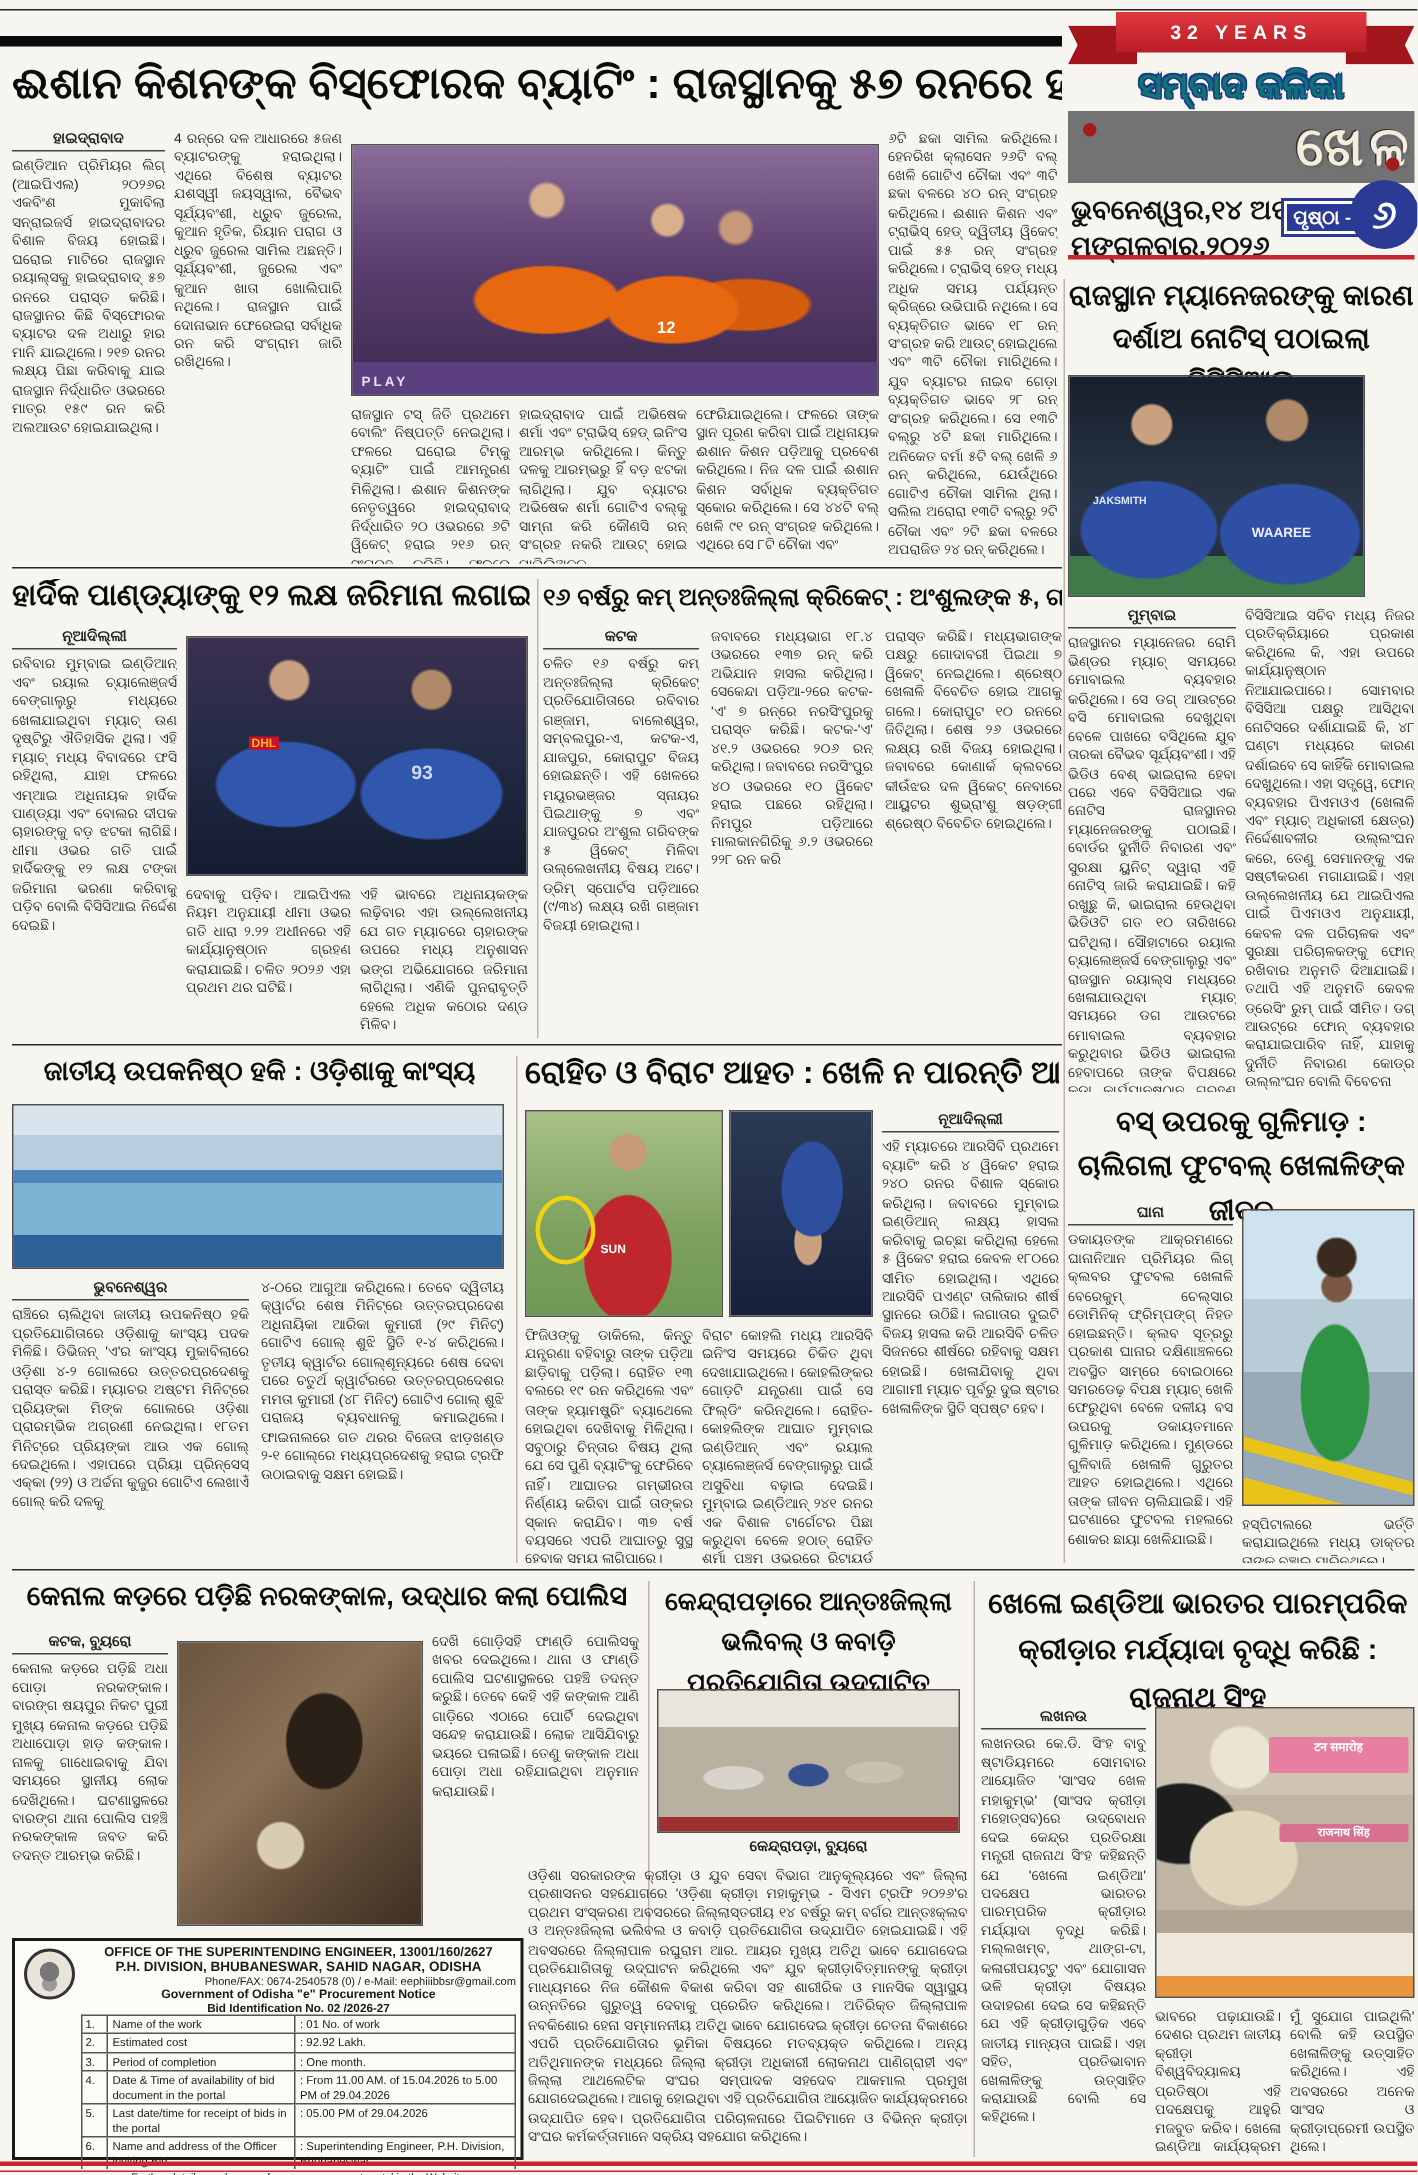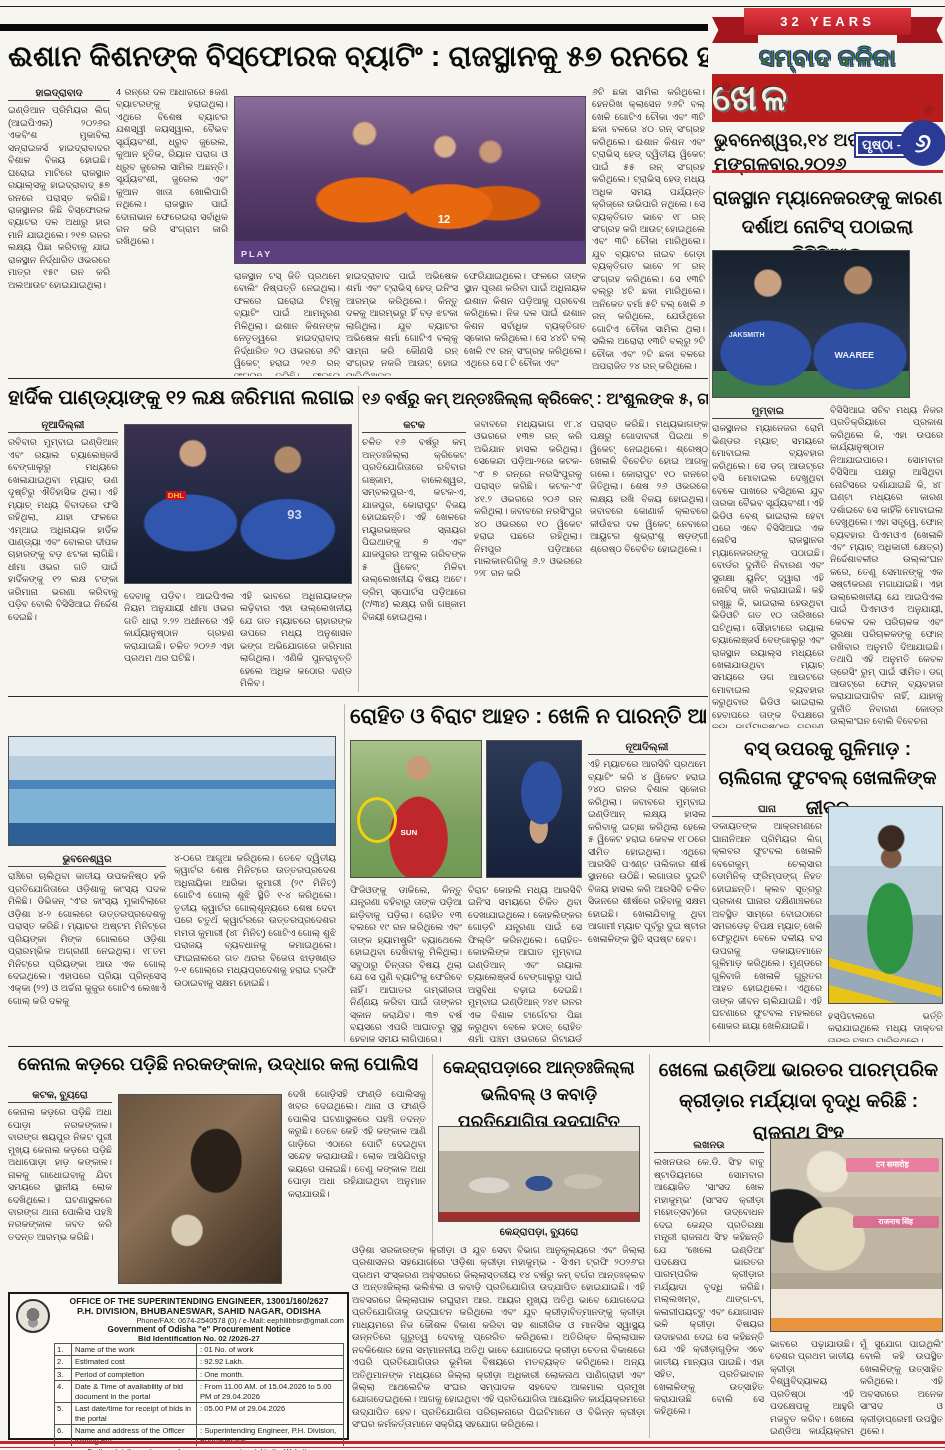--- a/index.html
+++ b/index.html
@@ -19,23 +19,23 @@
   .ph{position:absolute;box-sizing:border-box;border:1px solid #51504e;overflow:hidden;}
   .ov{position:absolute;font-weight:700;color:#fff;white-space:nowrap;}
   .ring{position:absolute;border:3px solid #f2d20e;border-radius:50%;}
   
   .ribbon-center{position:absolute;left:32px;right:32px;top:0;height:27px;
       background:linear-gradient(180deg,#e23840,#b81d26);color:#fff;font-weight:700;
       font-size:13px;letter-spacing:4px;text-align:center;line-height:27px;}
   .rb-end{position:absolute;top:9px;width:46px;height:26px;background:#a3151d;}
   .rb-l{left:0;clip-path:polygon(100% 0,100% 100%,0 100%,14% 50%,0 0);}
   .rb-r{right:0;clip-path:polygon(0 0,0 100%,100% 100%,86% 50%,100% 0);}
-  .paper-name{position:absolute;width:100%;text-align:center;font-size:24px;font-weight:400;
-      color:#4d7c0f;text-shadow:1px 1px 0 #1c3d8f,-1px -1px 0 #1c3d8f,1px -1px 0 #1c3d8f,-1px 1px 0 #1c3d8f;}
-  .khela{position:absolute;background:#b91c1c;text-align:left;}
+  .paper-name{position:absolute;width:100%;text-align:center;font-size:24px;font-weight:700;
+      color:#0f766e;text-shadow:1px 1px 0 #1c3d8f,-1px -1px 0 #1c3d8f,1px -1px 0 #1c3d8f,-1px 1px 0 #1c3d8f;}
+  .khela{position:absolute;background:#737373;text-align:right;}
   .khela span{color:#f3eedd;font-weight:700;font-size:36px;line-height:48px;
       text-shadow:2px 2px 0 #6a6a6a,-1px -1px 0 #333;letter-spacing:4px;}
   .khela i{position:absolute;width:9px;height:9px;border-radius:50%;background:#a51b1b;}
   .badge-rect{position:absolute;background:#2b3a94;box-shadow:inset 0 0 0 2px #2b3a94,inset 0 0 0 4px #fff;
       color:#fff;font-weight:700;font-size:13px;text-align:center;}
   .badge-circle{position:absolute;background:#2b3a94;border-radius:50%;color:#fff;
       font-weight:700;text-align:center;}
   .datebox{position:absolute;font-weight:700;font-size:18px;line-height:1.35;color:#111;}
   
   .tender{position:absolute;box-sizing:border-box;border:2px solid #1a1a1a;background:#fcfbf7;
@@ -160,37 +160,38 @@
 
   <div class="hline" style="left:8px;top:378px;width:700px;"></div>
 
   <div class="hl" style="left:8px;top:386px;width:345px;font-size:20px;">ହାର୍ଦିକ ପାଣ୍ଡ୍ୟାଙ୍କୁ ୧୨ ଲକ୍ଷ ଜରିମାନା ଲଗାଇଲା ବିସିସିଆଇ</div>
   <div class="col" style="left:8px;top:418px;width:110px;height:274px;">
     <div class="dl">ନୂଆଦିଲ୍ଲୀ</div>
     <span>ରବିବାର ମୁମ୍ବାଇ ଇଣ୍ଡିଆନ୍ ଏବଂ ରୟାଲ ଚ୍ୟାଲେଞ୍ଜର୍ସ ବେଙ୍ଗାଲୁରୁ ମଧ୍ୟରେ ଖେଳାଯାଇଥିବା ମ୍ୟାଚ୍ ଉଣ ଦୃଷ୍ଟିରୁ ଐତିହାସିକ ଥିଲା। ଏହି ମ୍ୟାଚ୍ ମଧ୍ୟ ବିବାଦରେ ଫସି ରହିଥିଲା, ଯାହା ଫଳରେ ଏମ୍‌ଆଇ ଅଧିନାୟକ ହାର୍ଦିକ ପାଣ୍ଡ୍ୟା ଏବଂ ବୋଲର ଦୀପକ ଚାହାରଙ୍କୁ ବଡ଼ ଝଟକା ଲାଗିଛି। ଧୀମା ଓଭର ଗତି ପାଇଁ ହାର୍ଦିକଙ୍କୁ ୧୨ ଲକ୍ଷ ଟଙ୍କା ଜରିମାନା ଭରଣା କରିବାକୁ ପଡ଼ିବ ବୋଲି ବିସିସିଆଇ ନିର୍ଦ୍ଦେଶ ଦେଇଛି।</span>
   </div>
   <div class="ph" id="p3" style="left:124px;top:424px;width:228px;height:160px;">
     <span class="ov" style="left:18%;top:42%;font-size:8px;color:#f6c212;background:#c8102e;padding:0 2px;">DHL</span>
-    <span class="ov" style="left:66%;top:52%;font-size:13px;color:#cfd8ee;margin-left:13px;">93</span>
+    <span class="ov" style="left:66%;top:52%;font-size:13px;color:#cfd8ee;">93</span>
   </div>
   <div class="col" style="left:124px;top:590px;width:110px;height:102px;">ଦେବାକୁ ପଡ଼ିବ। ଆଇପିଏଲ ନିୟମ ଅନୁଯାୟୀ ଧୀମା ଓଭର ଗତି ଧାରା ୨.୨୨ ଅଧୀନରେ ଏହି କାର୍ଯ୍ୟାନୁଷ୍ଠାନ ଗ୍ରହଣ କରାଯାଇଛି। ଚଳିତ ୨୦୨୬ ଏହା ପ୍ରଥମ ଥର ଘଟିଛି।</div>
   <div class="col" style="left:240px;top:590px;width:112px;height:102px;">ଏହି ଭାବରେ ଅଧିନାୟକଙ୍କ ଲଢ଼ିବାର ଏହା ଉଲ୍ଲେଖନୀୟ ଯେ ଗତ ମ୍ୟାଚରେ ଚାହାରଙ୍କ ଉପରେ ମଧ୍ୟ ଅନୁଶାସନ ଭଙ୍ଗ ଅଭିଯୋଗରେ ଜରିମାନା ଲାଗିଥିଲା। ଏଣିକି ପୁନରାବୃତ୍ତି ହେଲେ ଅଧିକ କଠୋର ଦଣ୍ଡ ମିଳିବ।</div>
 
   <div class="vline" style="left:358px;top:386px;height:306px;"></div>
 
   <div class="hl" style="left:362px;top:390px;width:346px;font-size:16px;">୧୬ ବର୍ଷରୁ କମ୍ ଅନ୍ତଃଜିଲ୍ଲା କ୍ରିକେଟ୍ : ଅଂଶୁଲଙ୍କ ୫, ଗସ୍ତାଙ୍କୁ ୭ ୱିକେଟ୍</div>
   <div class="col" style="left:362px;top:418px;width:104px;height:274px;">
     <div class="dl">କଟକ</div>
     <span>ଚଳିତ ୧୬ ବର୍ଷରୁ କମ୍ ଅନ୍ତଃଜିଲ୍ଲା କ୍ରିକେଟ୍ ପ୍ରତିଯୋଗିତାରେ ରବିବାର ଗଞ୍ଜାମ, ବାଲେଶ୍ୱର, ସମ୍ବଲପୁର-ଏ, କଟକ-ଏ, ଯାଜପୁର, କୋରାପୁଟ ବିଜୟ ହୋଇଛନ୍ତି। ଏହି ଖେଳରେ ମୟୂରଭଞ୍ଜର ସ୍ନାୟର ପିଇଥାଙ୍କୁ ୭ ଏବଂ ଯାଜପୁରର ଅଂଶୁଲ ଗରିବଙ୍କ ୫ ୱିକେଟ୍ ମିଳିବା ଉଲ୍ଲେଖନୀୟ ବିଷୟ ଅଟେ। ଡ୍ରିମ୍ ସ୍ପୋର୍ଟସ ପଡ଼ିଆରେ (୯/୩୪) ଲକ୍ଷ୍ୟ ରଖି ଗଞ୍ଜାମ ବିଜୟୀ ହୋଇଥିଲା।</span>
   </div>
   <div class="col" style="left:474px;top:418px;width:108px;height:274px;">ଜବାବରେ ମଧ୍ୟଭାଗ ୧୮.୪ ଓଭରରେ ୧୩୭ ରନ୍ କରି ଅଭିଯାନ ହାସଲ କରିଥିଲା। ସେକେନ୍ଦା ପଡ଼ିଆ-୨ରେ କଟକ-'ଏ' ୭ ରନ୍‌ରେ ନରସିଂପୁରକୁ ପରାସ୍ତ କରିଛି। କଟକ-'ଏ' ୪୧.୨ ଓଭରରେ ୨୦୬ ରନ୍ କରିଥିଲା। ଜବାବରେ ନରସିଂପୁର ୪୦ ଓଭରରେ ୧୦ ୱିକେଟ ହରାଇ ପଛରେ ରହିଥିଲା। ନିମପୁର ପଡ଼ିଆରେ ମାଲକାନଗିରିକୁ ୬.୨ ଓଭରରେ ୨୨୮ ରନ କରି</div>
   <div class="col" style="left:590px;top:418px;width:118px;height:274px;">ପରାସ୍ତ କରିଛି। ମଧ୍ୟଭାଗଙ୍କ ପକ୍ଷରୁ ଗୋଦାବରୀ ପିଇଥା ୭ ୱିକେଟ୍ ନେଇଥିଲେ। ଶ୍ରେଷ୍ଠ ଖେଳାଳି ବିବେଚିତ ହୋଇ ଆଗକୁ ଗଲେ। କୋରାପୁଟ ୧୦ ରନରେ ଜିତିଥିଲା। ଶେଷ ୨୬ ଓଭରରେ ଲକ୍ଷ୍ୟ ରଖି ବିଜୟ ହୋଇଥିଲା। ଜବାବରେ କୋଣାର୍କ କ୍ଲବରେ କୀଉଁଝର ଦଳ ୱିକେଟ୍ ନେବାରେ ଆୟୁଟର ଶୁଭ୍ରାଂଶୁ ଷଡ଼ଙ୍ଗୀ ଶ୍ରେଷ୍ଠ ବିବେଚିତ ହୋଇଥିଲେ।</div>
 
   <div class="hline" style="left:8px;top:696px;width:700px;"></div>
 
+  <div class="hl" style="left:8px;top:704px;width:330px;font-size:18px;">ଜାତୀୟ ଉପକନିଷ୍ଠ ହକି : ଓଡ଼ିଶାକୁ କାଂସ୍ୟ</div>
   <div class="ph" id="p4" style="left:8px;top:736px;width:328px;height:110px;"></div>
   <div class="col" style="left:8px;top:852px;width:158px;height:190px;">
     <div class="dl">ଭୁବନେଶ୍ୱର</div>
     <span>ରାଞ୍ଚିରେ ଚାଲିଥିବା ଜାତୀୟ ଉପକନିଷ୍ଠ ହକି ପ୍ରତିଯୋଗିତାରେ ଓଡ଼ିଶାକୁ କାଂସ୍ୟ ପଦକ ମିଳିଛି। ଡିଭିଜନ୍ 'ଏ'ର କାଂସ୍ୟ ମୁକାବିଲାରେ ଓଡ଼ିଶା ୪-୨ ଗୋଲରେ ଉତ୍ତରପ୍ରଦେଶକୁ ପରାସ୍ତ କରିଛି। ମ୍ୟାଚର ଅଷ୍ଟମ ମିନିଟ୍‌ରେ ପ୍ରିୟଙ୍କା ମିଙ୍କ ଗୋଲରେ ଓଡ଼ିଶା ପ୍ରାରମ୍ଭିକ ଅଗ୍ରଣୀ ନେଇଥିଲା। ୧୮ତମ ମିନିଟ୍‌ରେ ପ୍ରିୟଙ୍କା ଆଉ ଏକ ଗୋଲ୍ ଦେଇଥିଲେ। ଏହାପରେ ପ୍ରିୟା ପ୍ରିନ୍‌ସେସ୍ ଏକ୍କା (୨୨) ଓ ଅର୍ଚ୍ଚନା କୁଜୁର ଗୋଟିଏ ଲେଖାଏଁ ଗୋଲ୍ କରି ଦଳକୁ</span>
   </div>
   <div class="col" style="left:174px;top:852px;width:162px;height:190px;">୪-୦ରେ ଆଗୁଆ କରିଥିଲେ। ତେବେ ଦ୍ୱିତୀୟ କ୍ୱାର୍ଟର ଶେଷ ମିନିଟ୍‌ରେ ଉତ୍ତରପ୍ରଦେଶ ଅଧିନାୟିକା ଆରିକା କୁମାରୀ (୨୯ ମିନିଟ୍) ଗୋଟିଏ ଗୋଲ୍ ଶୁଝି ସ୍ଥିତି ୧-୪ କରିଥିଲେ। ତୃତୀୟ କ୍ୱାର୍ଟର ଗୋଲ୍‌ଶୂନ୍ୟରେ ଶେଷ ଦେବା ପରେ ଚତୁର୍ଥ କ୍ୱାର୍ଟରରେ ଉତ୍ତରପ୍ରଦେଶର ମମତା କୁମାରୀ (୪୮ ମିନିଟ୍) ଗୋଟିଏ ଗୋଲ୍ ଶୁଝି ପରାଜୟ ବ୍ୟବଧାନକୁ କମାଇଥିଲେ। ଫାଇନାଲରେ ଗତ ଥରର ବିଜେତା ଝାଡ଼ଖଣ୍ଡ ୨-୧ ଗୋଲ୍‌ରେ ମଧ୍ୟପ୍ରଦେଶକୁ ହରାଇ ଟ୍ରଫି ଉଠାଇବାକୁ ସକ୍ଷମ ହୋଇଛି।</div>
 
   <div class="vline" style="left:344px;top:704px;height:338px;"></div>
 
   <div class="hl" style="left:350px;top:704px;width:356px;font-size:21px;">ରୋହିତ ଓ ବିରାଟ ଆହତ : ଖେଳି ନ ପାରନ୍ତି ଆଇପିଏଲ</div>
@@ -245,21 +246,21 @@
   <div class="col" style="left:352px;top:1244px;width:293px;height:192px;">ଓଡ଼ିଶା ସରକାରଙ୍କ କ୍ରୀଡ଼ା ଓ ଯୁବ ସେବା ବିଭାଗ ଆନୁକୂଲ୍ୟରେ ଏବଂ ଜିଲ୍ଲା ପ୍ରଶାସନର ସହଯୋଗରେ 'ଓଡ଼ିଶା କ୍ରୀଡ଼ା ମହାକୁମ୍ଭ - ସିଏମ ଟ୍ରଫି ୨୦୨୬'ର ପ୍ରଥମ ସଂସ୍କରଣ ଅବସରରେ ଜିଲ୍ଲାସ୍ତରୀୟ ୧୪ ବର୍ଷରୁ କମ୍ ବର୍ଗର ଆନ୍ତଃକ୍ଲବ ଓ ଅନ୍ତଃଜିଲ୍ଲା ଭଲିବଲ ଓ କବାଡ଼ି ପ୍ରତିଯୋଗିତା ଉଦ୍‌ଯାପିତ ହୋଇଯାଇଛି। ଏହି ଅବସରରେ ଜିଲ୍ଲାପାଳ ରଘୁରାମ ଆର. ଆୟର ମୁଖ୍ୟ ଅତିଥି ଭାବେ ଯୋଗଦେଇ ପ୍ରତିଯୋଗିତାକୁ ଉଦ୍‌ଘାଟନ କରିଥିଲେ ଏବଂ ଯୁବ କ୍ରୀଡ଼ାବିତ୍‌ମାନଙ୍କୁ କ୍ରୀଡ଼ା ମାଧ୍ୟମରେ ନିଜ କୌଶଳ ବିକାଶ କରିବା ସହ ଶାରୀରିକ ଓ ମାନସିକ ସ୍ୱାସ୍ଥ୍ୟ ଉନ୍ନତିରେ ଗୁରୁତ୍ୱ ଦେବାକୁ ପ୍ରେରିତ କରିଥିଲେ। ଅତିରିକ୍ତ ଜିଲ୍ଲାପାଳ ନବକିଶୋର ହେନା ସମ୍ମାନନୀୟ ଅତିଥି ଭାବେ ଯୋଗଦେଇ କ୍ରୀଡ଼ା ଚେତନା ବିକାଶରେ ଏପରି ପ୍ରତିଯୋଗିତାର ଭୂମିକା ବିଷୟରେ ମତବ୍ୟକ୍ତ କରିଥିଲେ। ଅନ୍ୟ ଅତିଥିମାନଙ୍କ ମଧ୍ୟରେ ଜିଲ୍ଲା କ୍ରୀଡ଼ା ଅଧିକାରୀ ଲୋକନାଥ ପାଣିଗ୍ରାହୀ ଏବଂ ଜିଲ୍ଲା ଆଥଲେଟିକ ସଂଘର ସମ୍ପାଦକ ସହଦେବ ଆକମାଲ ପ୍ରମୁଖ ଯୋଗଦେଇଥିଲେ। ଆଗକୁ ହୋଇଥିବା ଏହି ପ୍ରତିଯୋଗିତା ଆୟୋଜିତ କାର୍ଯ୍ୟକ୍ରମରେ ଉଦ୍‌ଯାପିତ ହେବ। ପ୍ରତିଯୋଗିତା ପରିଚାଳନାରେ ପିଇଟିମାନେ ଓ ବିଭିନ୍ନ କ୍ରୀଡ଼ା ସଂଘର କର୍ମକର୍ତ୍ତାମାନେ ସକ୍ରିୟ ସହଯୋଗ କରିଥିଲେ।</div>
 
   <div class="vline" style="left:649px;top:1054px;height:384px;"></div>
 
   <div class="hl wrap" style="left:654px;top:1054px;width:289px;font-size:19px;line-height:1.65;">ଖେଳୋ ଇଣ୍ଡିଆ ଭାରତର ପାରମ୍ପରିକ କ୍ରୀଡ଼ାର ମର୍ଯ୍ୟାଦା ବୃଦ୍ଧି କରିଛି : ରାଜନାଥ ସିଂହ</div>
   <div class="col" style="left:654px;top:1138px;width:110px;height:300px;">
     <div class="dl">ଲଖନଉ</div>
     <span>ଲଖନଉର କେ.ଡି. ସିଂହ ବାବୁ ଷ୍ଟାଡିୟମରେ ସୋମବାର ଆୟୋଜିତ 'ସାଂସଦ ଖେଳ ମହାକୁମ୍ଭ' (ସାଂସଦ କ୍ରୀଡ଼ା ମହୋତ୍ସବ)ରେ ଉଦ୍‌ବୋଧନ ଦେଇ କେନ୍ଦ୍ର ପ୍ରତିରକ୍ଷା ମନ୍ତ୍ରୀ ରାଜନାଥ ସିଂହ କହିଛନ୍ତି ଯେ 'ଖେଳୋ ଇଣ୍ଡିଆ' ପଦକ୍ଷେପ ଭାରତର ପାରମ୍ପରିକ କ୍ରୀଡ଼ାର ମର୍ଯ୍ୟାଦା ବୃଦ୍ଧି କରିଛି। ମଲ୍ଲଖମ୍ବ, ଥାଙ୍ଗ-ଟା, କଳାରୀପୟଟ୍ଟୁ ଏବଂ ଯୋଗାସନ ଭଳି କ୍ରୀଡ଼ା ବିଷୟର ଉଦାହରଣ ଦେଇ ସେ କହିଛନ୍ତି ଯେ ଏହି କ୍ରୀଡ଼ାଗୁଡ଼ିକ ଏବେ ଜାତୀୟ ମାନ୍ୟତା ପାଇଛି। ଏହା ସହିତ, ପ୍ରତିଭାବାନ ଖେଳାଳିଙ୍କୁ ଉତ୍ସାହିତ କରାଯାଉଛି ବୋଲି ସେ କହିଥିଲେ।</span>
   </div>
   <div class="ph" id="p10" style="left:770px;top:1138px;width:173px;height:194px;">
-    <span class="pinkbar" style="left:44%;top:10%;width:54%;height:14px;font-size:8px;line-height:14px;">टन समारोह</span>
+    <span class="pinkbar" style="left:44%;top:10%;width:54%;height:24px;font-size:8px;line-height:14px;">टन समारोह</span>
     <span class="pinkbar" style="left:48%;top:40%;width:50%;height:12px;font-size:7.5px;line-height:12px;background:#d87090;">राजनाथ सिंह</span>
   </div>
   <div class="col" style="left:770px;top:1338px;width:84px;height:100px;">ଭାବରେ ପଢ଼ାଯାଉଛି। ଦେଶର ପ୍ରଥମ ଜାତୀୟ କ୍ରୀଡ଼ା ବିଶ୍ୱବିଦ୍ୟାଳୟ ପ୍ରତିଷ୍ଠା ଏହି ପଦକ୍ଷେପକୁ ଆହୁରି ମଜବୁତ କରିବ। ଖେଳୋ ଇଣ୍ଡିଆ କାର୍ଯ୍ୟକ୍ରମ ଯୋଗୁଁ ଏବେ ଗ୍ରାମାଞ୍ଚଳର</div>
   <div class="col" style="left:860px;top:1338px;width:83px;height:100px;">ମୁଁ ସୁଯୋଗ ପାଇଥିଲି' ବୋଲି କହି ଉପସ୍ଥିତ ଖେଳାଳିଙ୍କୁ ଉତ୍ସାହିତ କରିଥିଲେ। ଏହି ଅବସରରେ ଅନେକ ସାଂସଦ ଓ କ୍ରୀଡ଼ାପ୍ରେମୀ ଉପସ୍ଥିତ ଥିଲେ।</div>
 
   <div class="tender" style="left:8px;top:1292px;width:341px;height:148px;padding-left:44px;">
     <div class="emblem"></div>
     <div class="tl1">OFFICE OF THE SUPERINTENDING ENGINEER, 13001/160/2627</div>
     <div class="tl2">P.H. DIVISION, BHUBANESWAR, SAHID NAGAR, ODISHA</div>
     <div class="tl3">Phone/FAX: 0674-2540578 (0) / e-Mail: eephiiibbsr@gmail.com</div>

